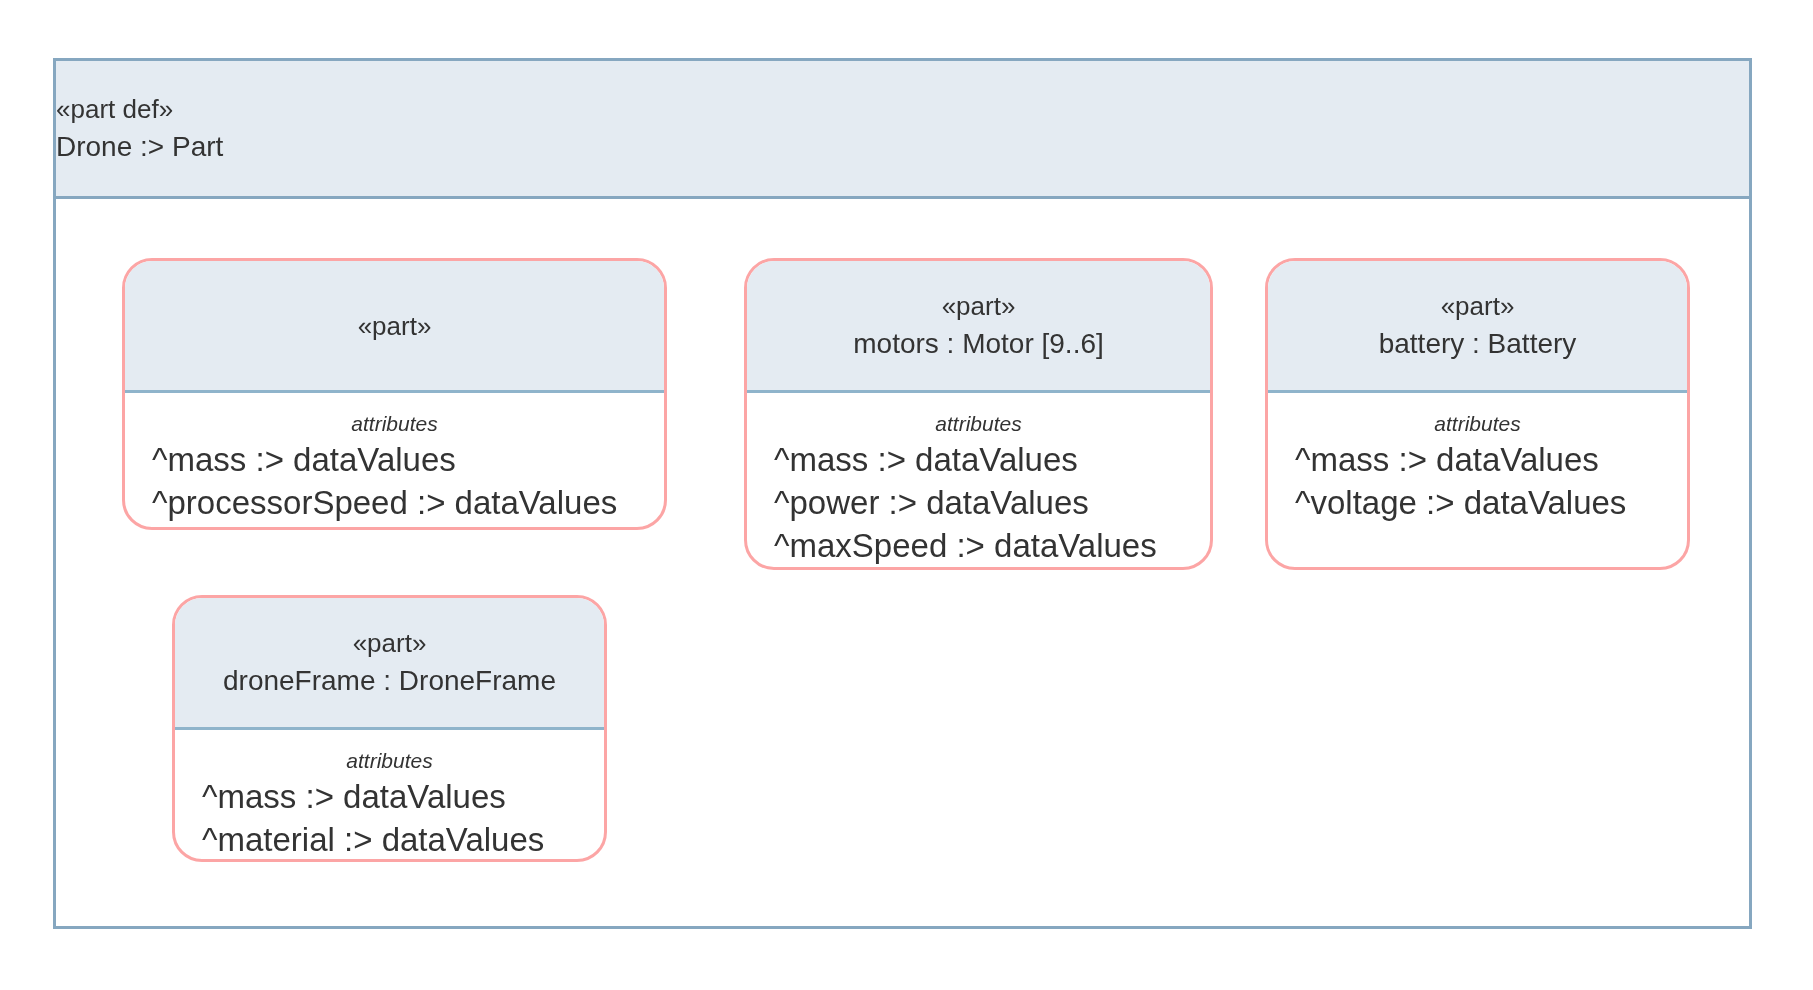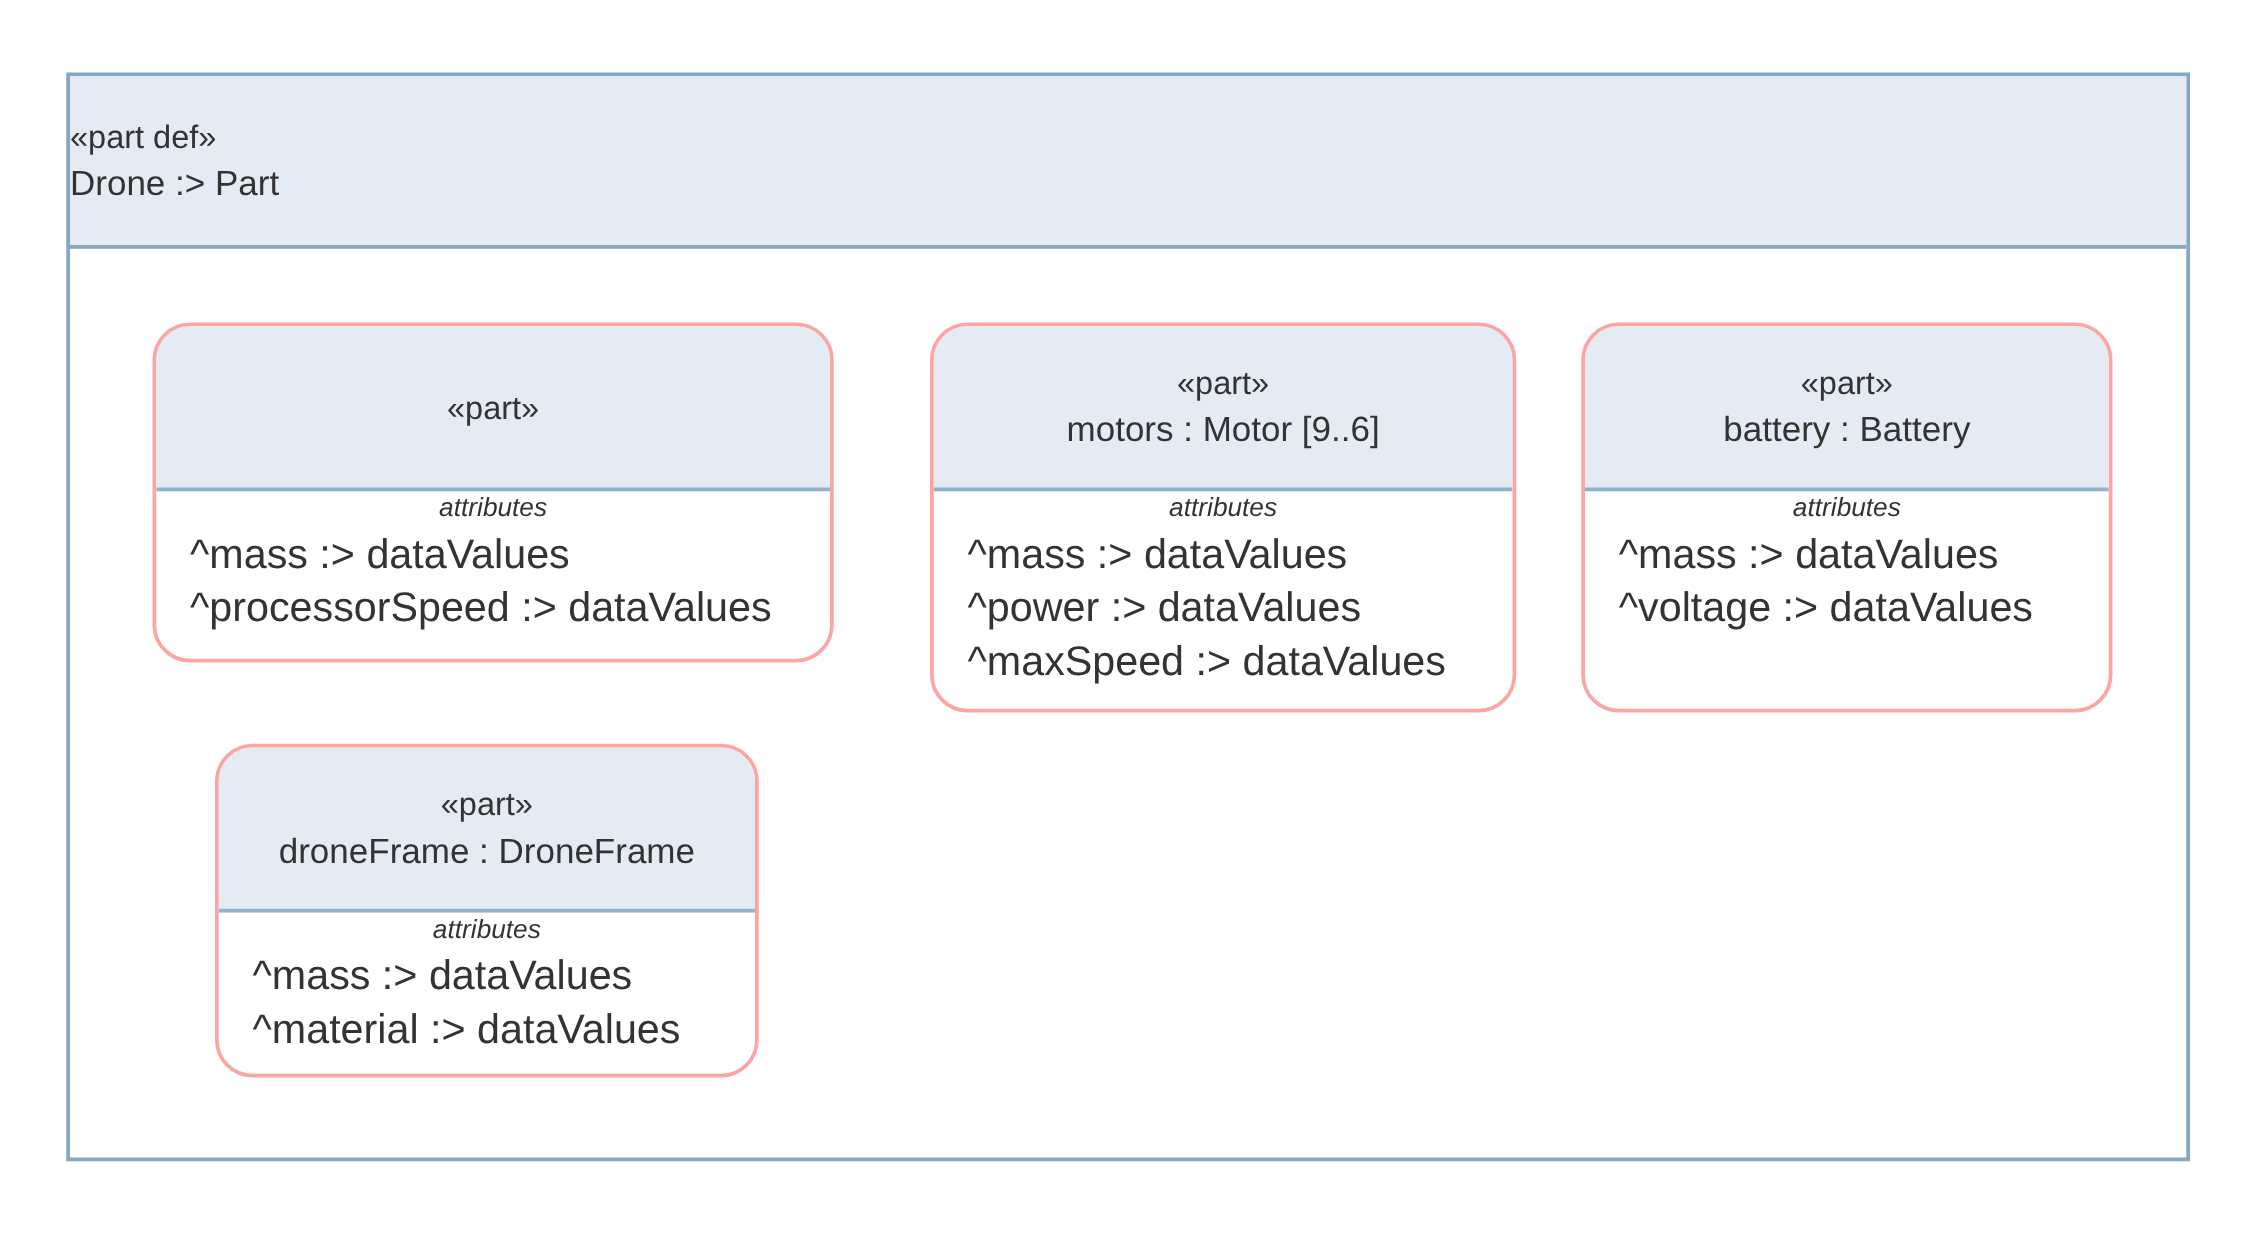--- a/index.html
+++ b/index.html
@@ -68,21 +68,21 @@
   }
   .card-header .stereotype {
     font-size: 26px;
     line-height: 34px;
   }
   .card-header .part-name {
     font-size: 28px;
     line-height: 36px;
   }
   .card-body {
-    padding-top: 0;
+    padding-top: 17px;
   }
   .compartment-label {
     font-size: 21px;
     font-style: italic;
     text-align: center;
     line-height: 28px;
   }
   .attr-line {
     font-size: 33px;
     line-height: 43px;

